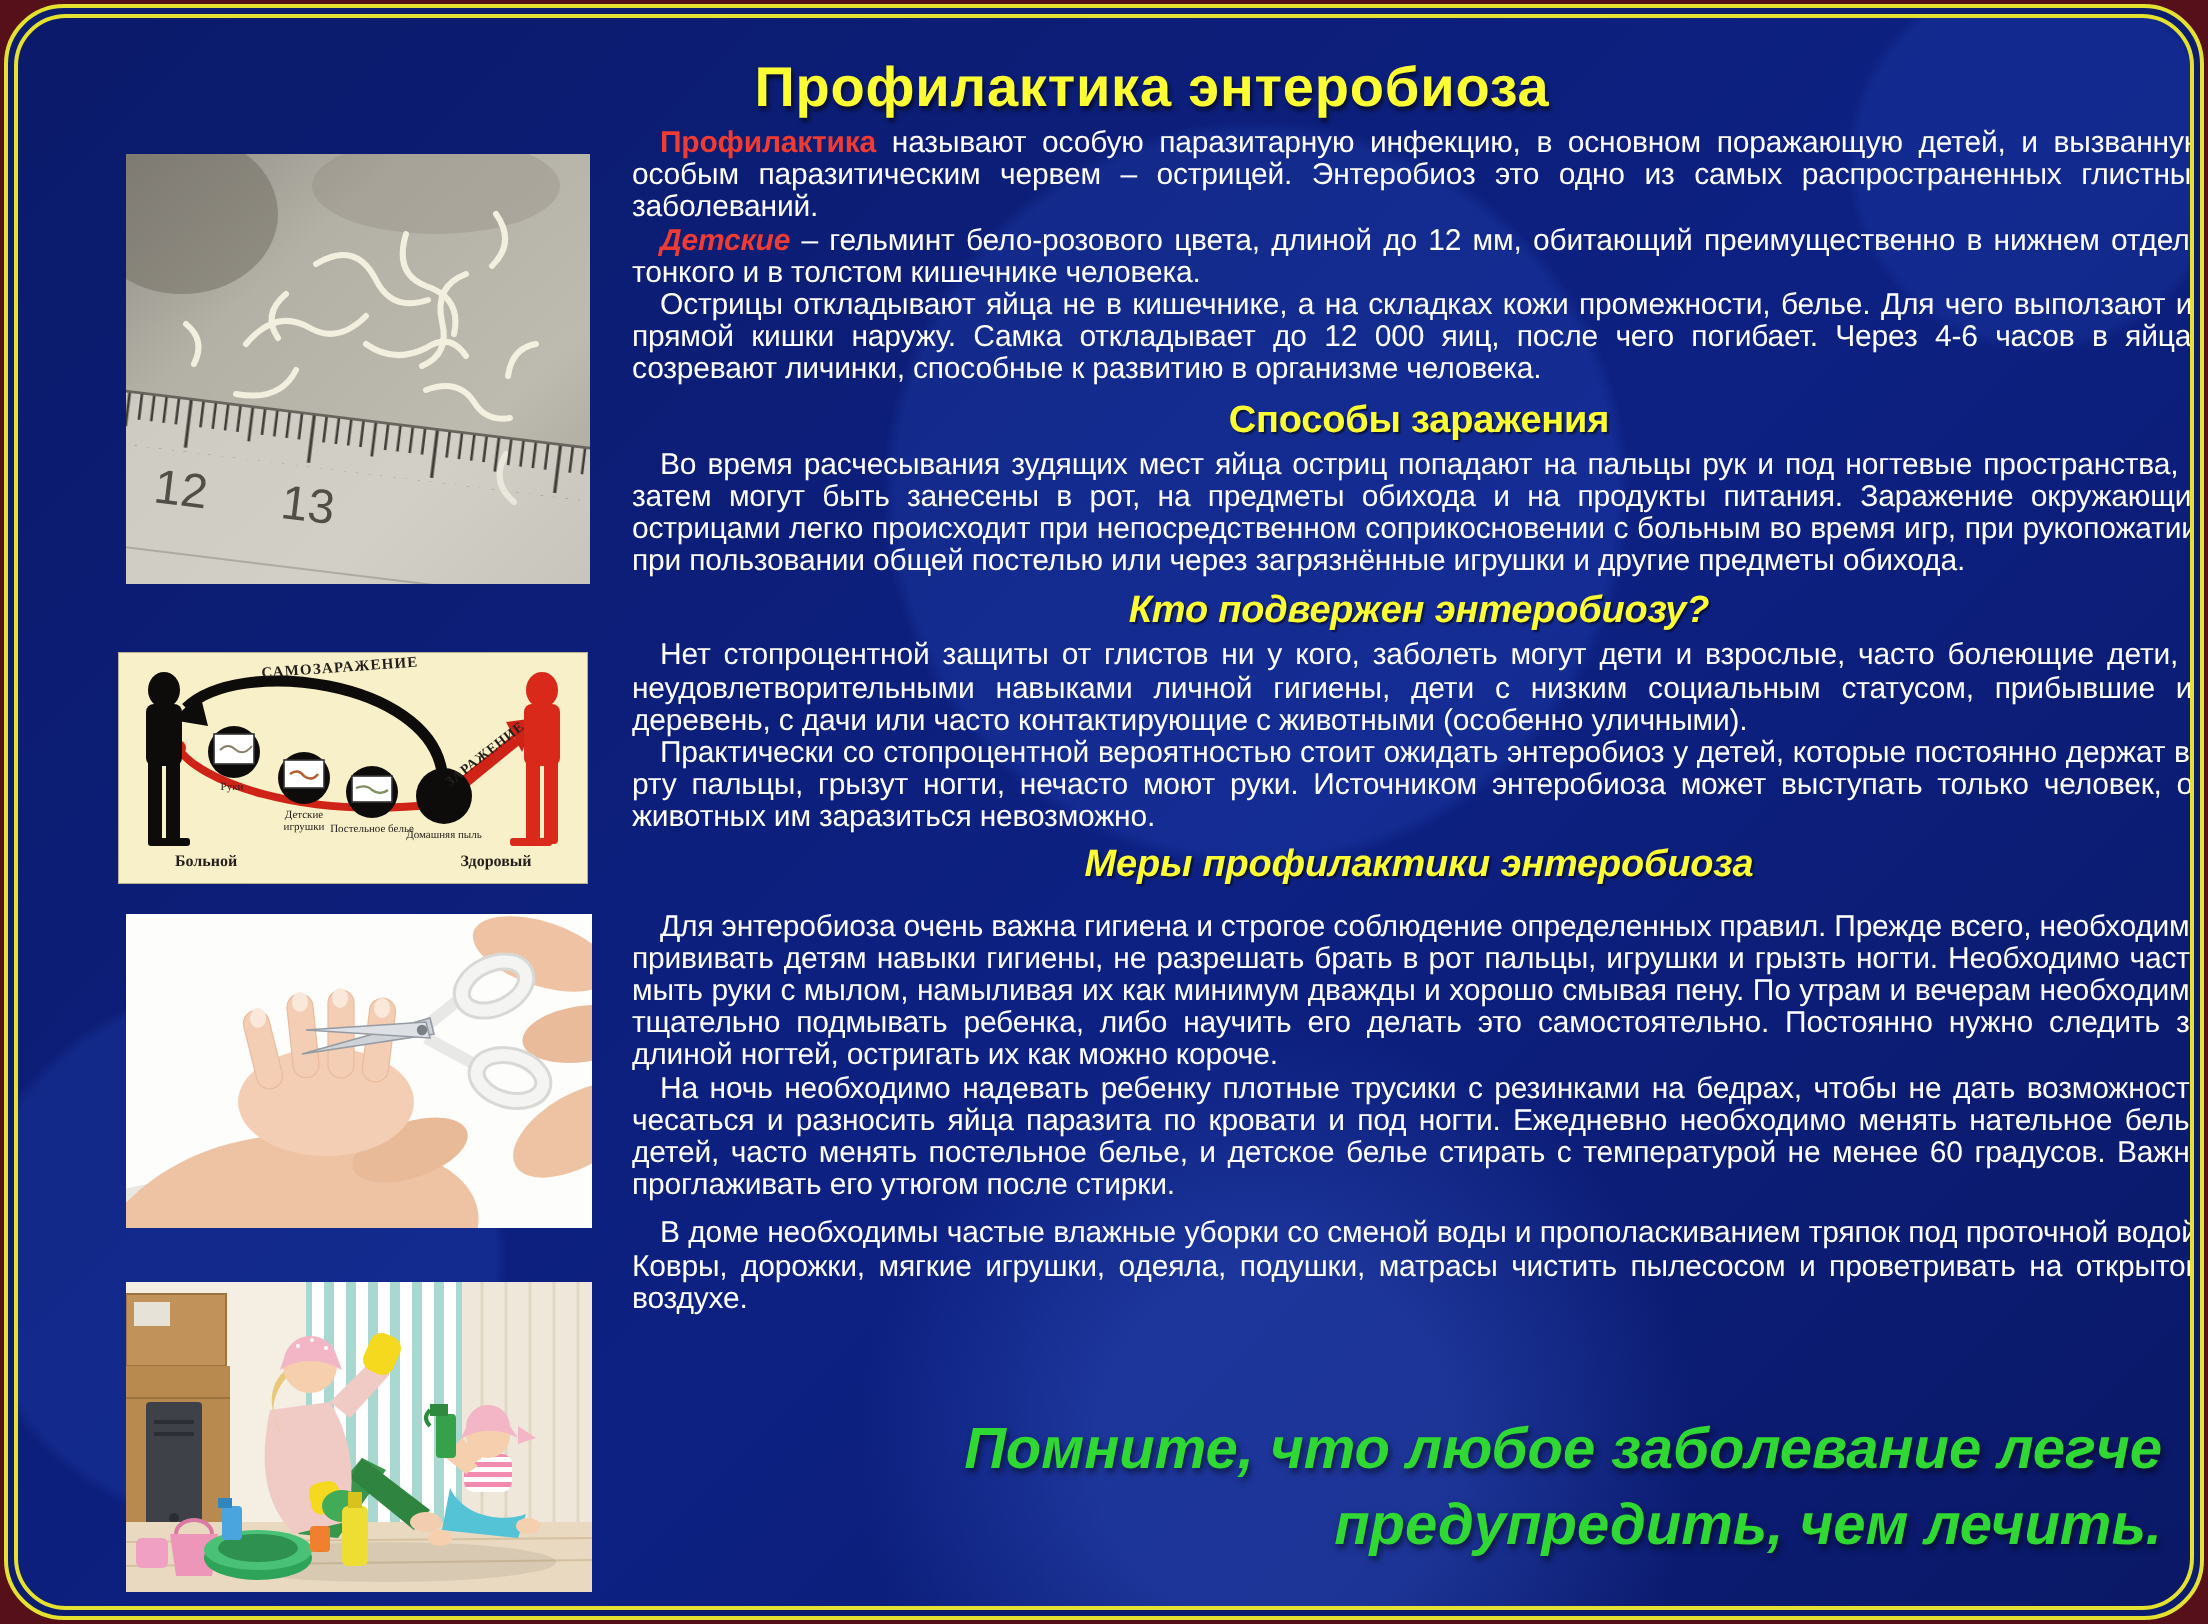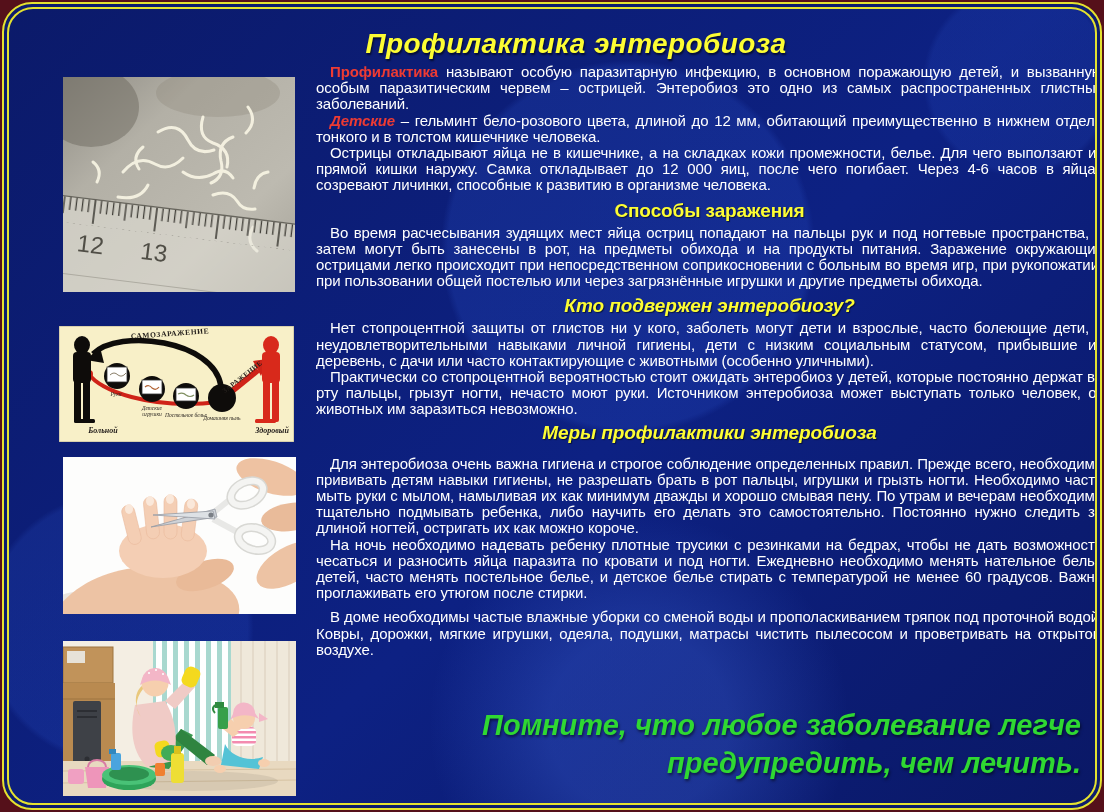--- a/index.html
+++ b/index.html
@@ -17,21 +17,21 @@
     position:absolute;inset:3px;border:2px solid #e4e22f;border-radius:26px;overflow:hidden;
     background:
       radial-gradient(circle at 57% 30%, rgba(47,90,214,.20) 0 180px, rgba(47,90,214,0) 187px),
       radial-gradient(circle at 10% 78%, rgba(47,90,214,.18) 0 130px, rgba(47,90,214,0) 136px),
       radial-gradient(circle at 58% 90%, rgba(72,114,236,.28) 0 90px, rgba(72,114,236,0) 210px),
       radial-gradient(circle at 93% 9%, rgba(47,90,214,.16) 0 90px, rgba(47,90,214,0) 96px),
       linear-gradient(135deg,#0b1a6a 0%,#0d2183 55%,#0a1866 100%);
   }
   .title{
     position:absolute;top:19px;left:48px;right:0;text-align:center;
-    font-size:28px;font-weight:bold;font-style:italic;color:#fdfd33;
+    font-size:28px;font-weight:bold;color:#fdfd33;
     letter-spacing:.4px;text-shadow:1px 2px 2px rgba(0,0,0,.6);
   }
   .col{
     position:absolute;left:307px;top:55px;width:787px;
     color:#ffffff;font-size:15px;line-height:16.2px;text-align:justify;
     letter-spacing:-.1px;
   }
   .col p{margin:0;text-indent:14px;}
   .lead{font-weight:bold;color:#ee3b33;}
   .lead.it{font-style:italic;}
@@ -49,21 +49,21 @@
   }
   .footer span{display:block;}
   .photo{position:absolute;overflow:hidden;}
   #ph1{left:54px;top:68px;width:232px;height:215px;}
   #ph2{left:50px;top:317px;width:235px;height:116px;}
   #ph3{left:54px;top:448px;width:233px;height:157px;}
   #ph4{left:54px;top:632px;width:233px;height:155px;}
   .photo svg{display:block;width:100%;height:100%;}
   .dlab{
     position:absolute;color:#241f1c;font-family:"Liberation Serif","DejaVu Serif",serif;
-    font-style:italic;text-align:center;line-height:1.08;
+    text-align:center;line-height:1.08;
   }
   .dlab.caps{font-family:"Liberation Serif",serif;font-style:normal;font-weight:bold;}
 </style>
 </head>
 <body>
 
 <div class="poster">
   <div class="frame-outer">
     <div class="frame-inner">
 
@@ -160,21 +160,21 @@
           <path d="M119,68 q5,-2 8,1 q4,3 8,0" stroke="#7f8f60" stroke-width="1.2" fill="none"></path>
           <circle cx="163" cy="72" r="14" fill="#0e0c0a"></circle>
         </svg>
         <div class="dlab caps" style="top:4px;left:52px;width:118px;font-size:7.5px;letter-spacing:.6px;transform:rotate(-4deg);">САМОЗАРАЖЕНИЕ</div>
         <div class="dlab caps" style="top:48px;left:152px;width:64px;font-size:7px;letter-spacing:.4px;transform:rotate(-38deg);">ЗАРАЖЕНИЕ</div>
         <div class="dlab" style="left:40px;top:66px;width:34px;font-size:5.5px;">Руки</div>
         <div class="dlab" style="left:73px;top:80px;width:40px;font-size:5.5px;">Детские игрушки</div>
         <div class="dlab" style="left:104px;top:87px;width:46px;font-size:5.5px;">Постельное белье</div>
         <div class="dlab" style="left:142px;top:90px;width:42px;font-size:5.5px;">Домашняя пыль</div>
         <div class="dlab" style="left:18px;top:101px;width:52px;font-size:8px;font-weight:bold;">Больной</div>
-        <div class="dlab" style="left:186px;top:101px;width:54px;font-size:8px;font-weight:bold;">Здоровый</div>
+        <div class="dlab" style="left:162px;top:101px;width:54px;font-size:8px;font-weight:bold;">Здоровый</div>
       </div>
 
       <div class="photo" id="ph3">
         <svg viewBox="0 0 233 157" preserveAspectRatio="none">
           <rect width="233" height="157" fill="#fdfdfc"></rect>
           <ellipse cx="70" cy="150" rx="90" ry="20" fill="#eae6e0"></ellipse>
           <path d="M-5,150 C30,108 95,100 150,122 C170,130 180,145 175,160 L-5,160 Z" fill="#edc3a4"></path>
           <ellipse cx="142" cy="118" rx="30" ry="14" fill="#e9ba98" transform="rotate(-18 142 118)"></ellipse>
           <ellipse cx="100" cy="94" rx="44" ry="27" fill="#f4ceb4"></ellipse>
           <g fill="#f4ceb4" stroke="#eaba9c" stroke-width=".6">

